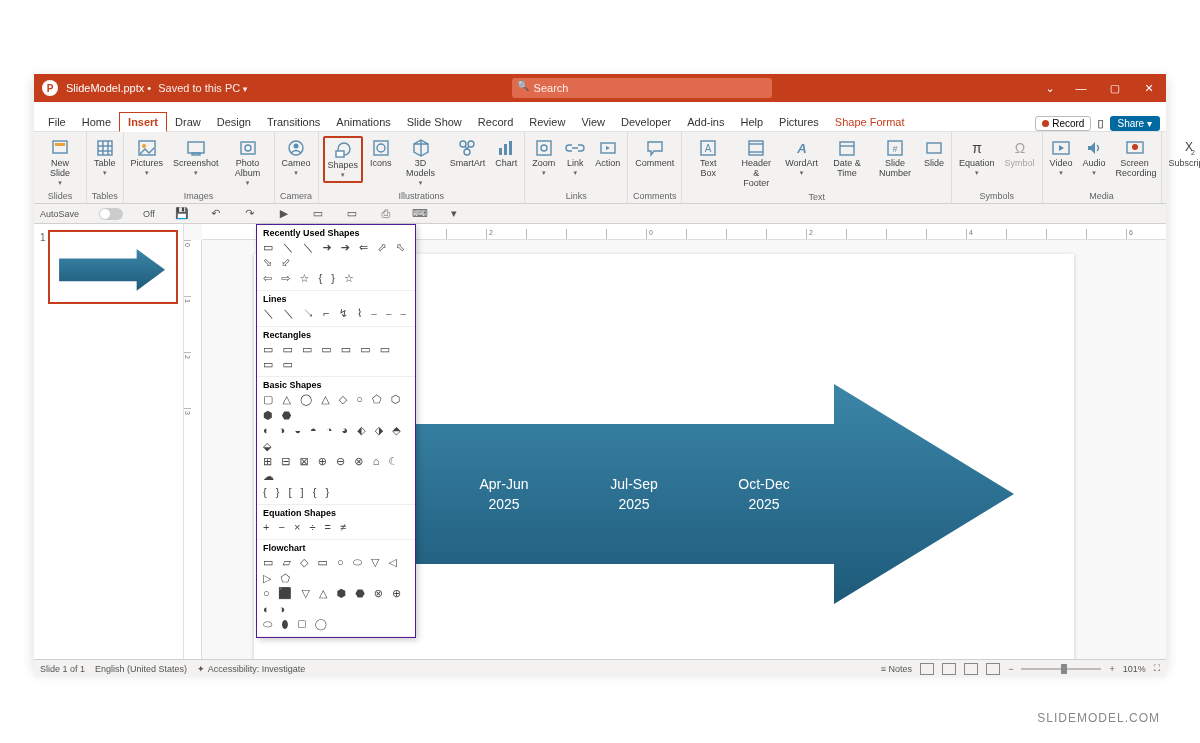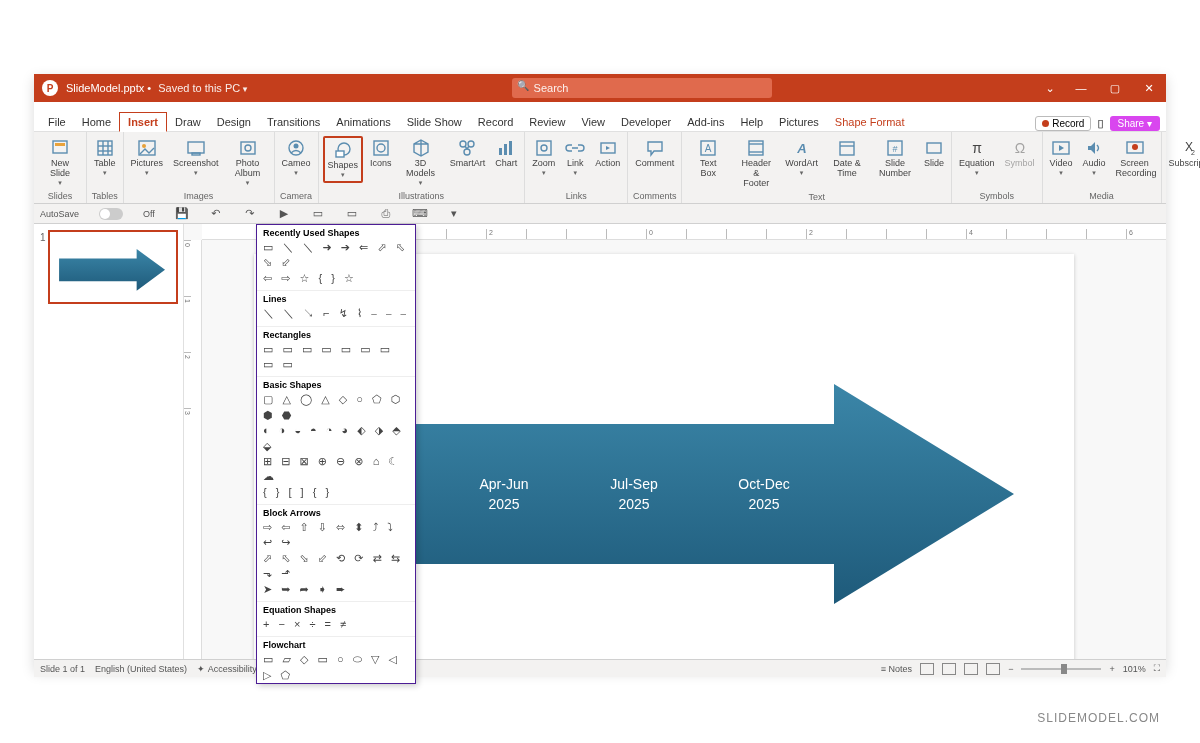--- a/index.html
+++ b/index.html
@@ -15,21 +15,21 @@
 .titlebar .search::before { content:"\1F50D"; position:absolute; left:6px; top:2px; font-size:10px; color:#fff; }
 .titlebar .winbtns { display:flex; gap:0; }
 .titlebar .winbtns span { width:34px; height:28px; display:flex; align-items:center; justify-content:center; font-size:11px; cursor:pointer; }
 .tabs { height:30px; background:#fff; display:flex; align-items:flex-end; font-size:11px; border-bottom:1px solid #e0e0e0; padding-left:6px; gap:0; }
 .tabs .tab { padding:3px 8px; cursor:pointer; color:#333; }
 .tabs .tab.active { border:1px solid #c43e1c; border-bottom:1px solid #fff; position:relative; top:1px; background:#fff; color:#c43e1c; font-weight:600; }
 .tabs .tab.contextual { color:#c43e1c; }
 .tabs .right { margin-left:auto; display:flex; align-items:center; gap:6px; padding-right:6px; }
 .recbtn { border:1px solid #bbb; border-radius:3px; padding:1px 6px; font-size:10px; display:flex; align-items:center; gap:3px; }
 .recbtn::before { content:""; width:7px; height:7px; border-radius:50%; background:#c43e1c; display:inline-block; }
-.sharebtn { background:#d946ef; color:#fff; border-radius:3px; padding:2px 8px; font-size:10px; }
+.sharebtn { background:#0369a1; color:#fff; border-radius:3px; padding:2px 8px; font-size:10px; }
 .sharebtn::after { content:" \25BE"; }
 .ribbon { height:72px; background:#f3f2f1; border-bottom:1px solid #d0d0d0; display:flex; font-size:9px; color:#444; }
 .rgroup { border-right:1px solid #ddd; padding:2px 4px 0 4px; display:flex; flex-direction:column; align-items:center; }
 .rgroup .items { display:flex; gap:4px; flex:1; align-items:flex-start; padding-top:2px; }
 .rgroup .glabel { font-size:9px; color:#666; padding:1px 0 2px 0; }
 .ritem { display:flex; flex-direction:column; align-items:center; gap:1px; padding:2px 3px; cursor:pointer; border-radius:2px; position:relative; }
 .ritem.highlight { border:2px solid #c43e1c; }
 .ritem .ricon { width:20px; height:20px; display:flex; align-items:center; justify-content:center; }
 .ritem .ricon svg { width:20px; height:20px; }
 .ritem .rlabel { font-size:9px; line-height:1.1; text-align:center; white-space:nowrap; }
@@ -528,24 +528,20 @@
         </div>
         <div class="sec">
           <div class="stitle">Rectangles</div>
           <div class="icons">▭ ▭ ▭ ▭ ▭ ▭ ▭ ▭ ▭</div>
         </div>
         <div class="sec">
           <div class="stitle">Basic Shapes</div>
           <div class="icons">▢ △ ◯ △ ◇ ○ ⬠ ⬡ ⬢ ⬣<br>◐ ◑ ◒ ◓ ◔ ◕ ⬖ ⬗ ⬘ ⬙<br>⊞ ⊟ ⊠ ⊕ ⊖ ⊗ ⌂ ☾ ☁<br>{ } [ ] { }</div>
         </div>
         <div class="sec">
-          <div class="stitle">Block Arrows</div>
-          <div class="icons">⇨ ⇦ ⇧ ⇩ ⬄ ⬍ ⤴ ⤵ ↩ ↪<br>⬀ ⬁ ⬂ ⬃ ⟲ ⟳ ⇄ ⇆ ⬎ ⬏<br>➤ ➥ ➦ ➧ ➨</div>
-        </div>
-        <div class="sec">
           <div class="stitle">Equation Shapes</div>
           <div class="icons">+ − × ÷ = ≠</div>
         </div>
         <div class="sec">
           <div class="stitle">Flowchart</div>
           <div class="icons">▭ ▱ ◇ ▭ ○ ⬭ ▽ ◁ ▷ ⬠<br>○ ⬛ ▽ △ ⬢ ⬣ ⊗ ⊕ ◐ ◑<br>⬭ ⬮ ▢ ◯</div>
         </div>
       </div>
   </div>
 

